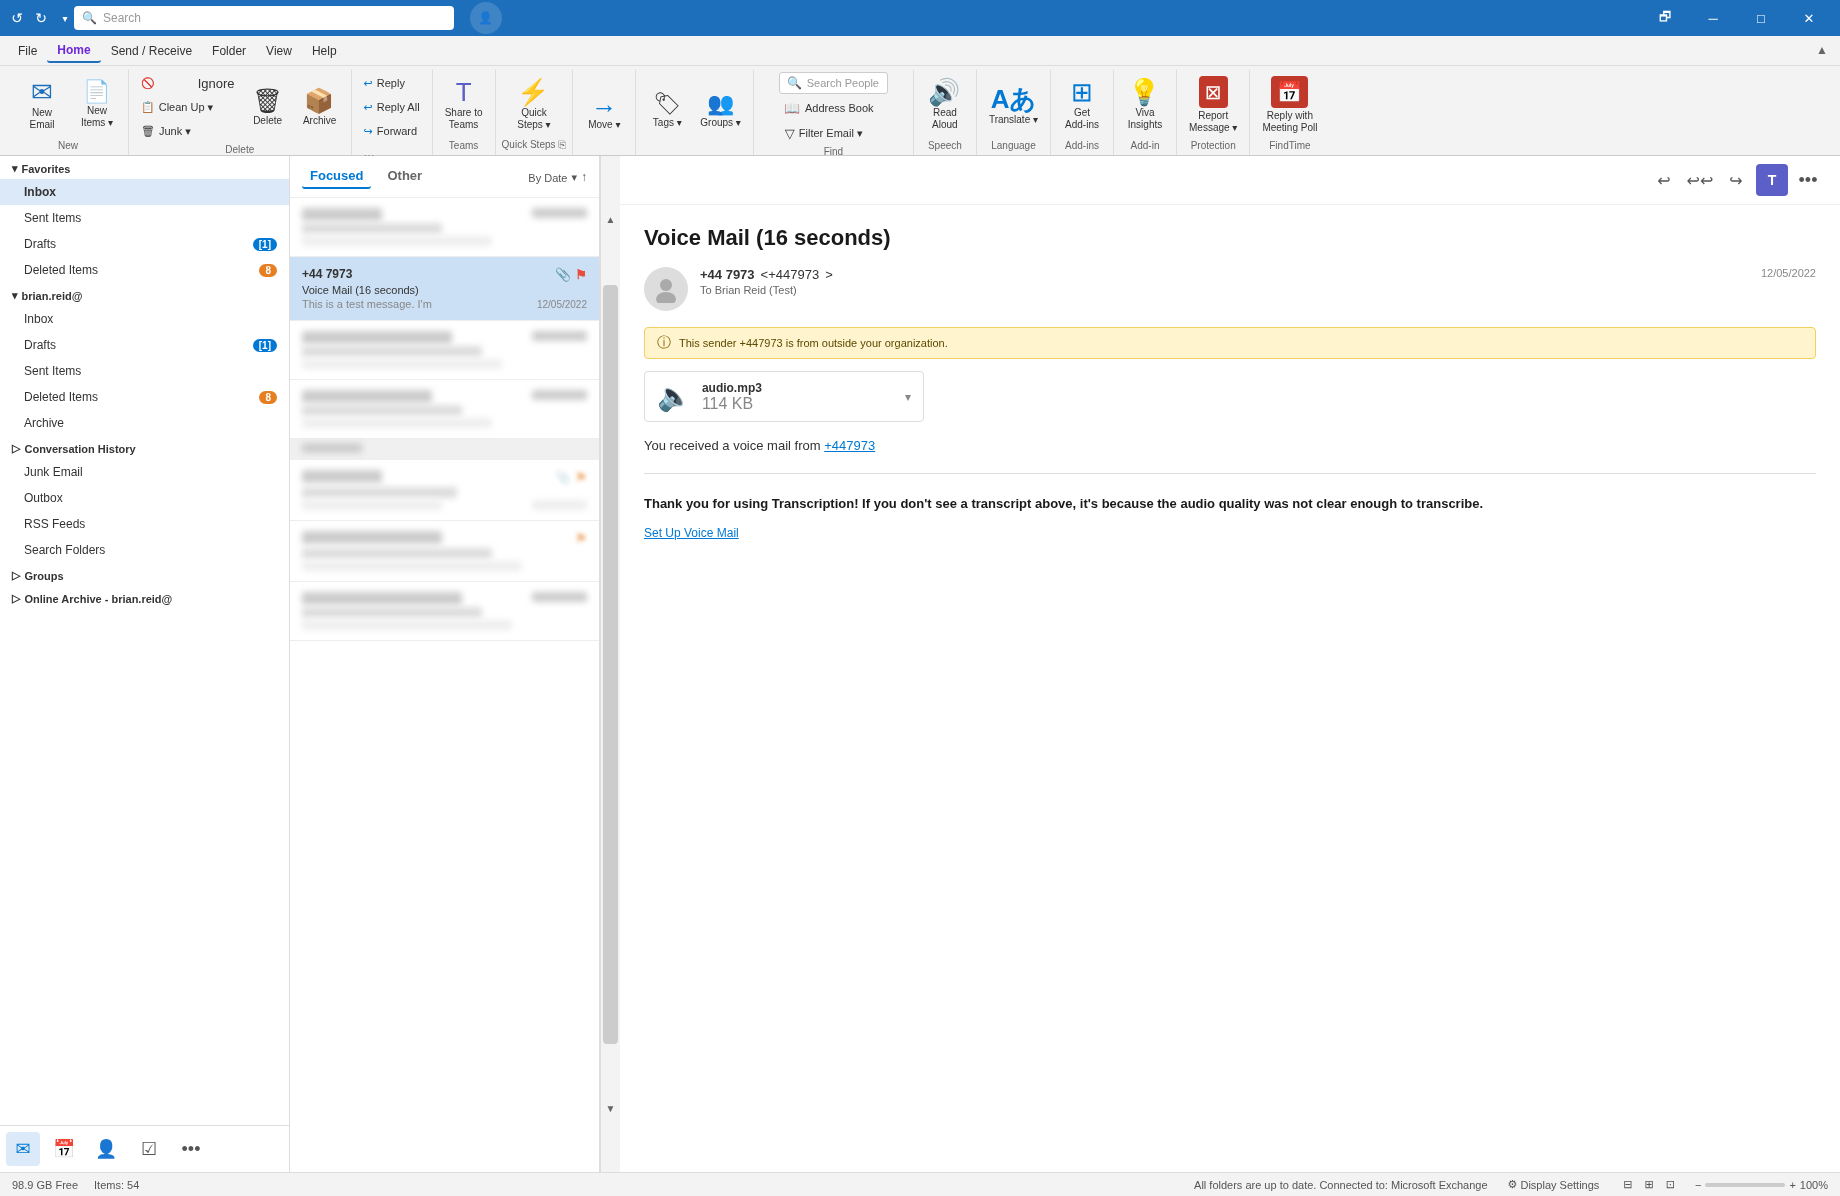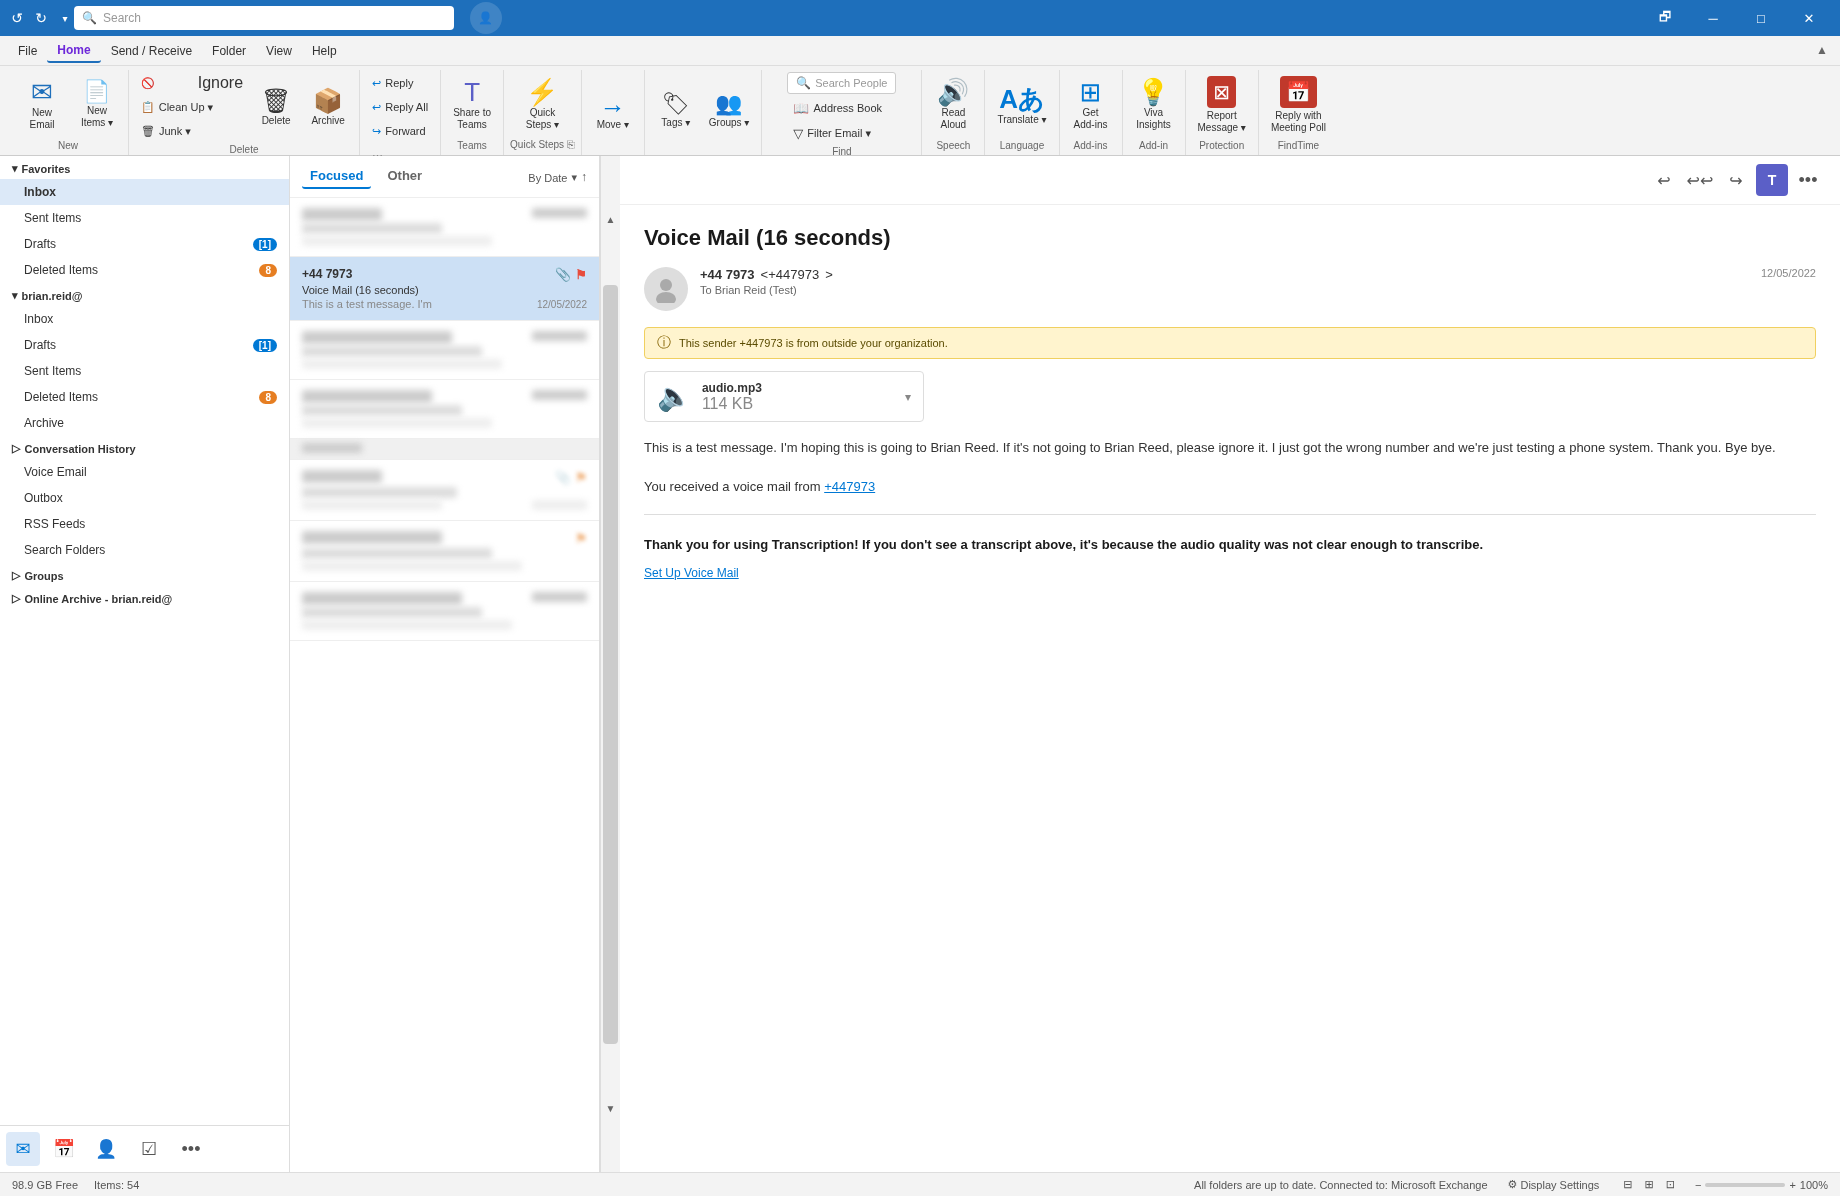--- a/index.html
+++ b/index.html
@@ -339,21 +339,21 @@
       </div>
     </div>
     <div class="ribbon-group-label">New</div>
   </div>
 
   <div class="ribbon-group">
     <div class="ribbon-buttons">
       <div style="display:flex; flex-direction:column; gap:2px; align-items:flex-start; flex:1;">
         <div class="ribbon-btn-small">
           <span style="color:#e53935;">🚫</span>
-          <span style="font-size:16px;padding-left:39px;">Ignore</span>
+          <span style="font-size:13px;padding-left:39px;">Ignore</span>
         </div>
         <div class="ribbon-btn-small">
           <span>📋</span>
           <span style="font-size:11px;">Clean Up ▾</span>
         </div>
         <div class="ribbon-btn-small">
           <span>🗑</span>
           <span style="font-size:11px;">Junk ▾</span>
         </div>
       </div>
@@ -561,21 +561,21 @@
     </div>
     <div class="sidebar-item">
       <span>Archive</span>
     </div>
 
     <div class="sidebar-section-header">
       <span>▷</span>
       <span>Conversation History</span>
     </div>
     <div class="sidebar-item">
-      <span>Voice Email</span>
+      <span>Junk Email</span>
     </div>
     <div class="sidebar-item">
       <span>Outbox</span>
     </div>
     <div class="sidebar-item">
       <span>RSS Feeds</span>
     </div>
     <div class="sidebar-item">
       <span>Search Folders</span>
     </div>
@@ -745,21 +745,20 @@
       <div class="attachment-box">
         <span class="attachment-icon" style="font-size:28px;color:#1e6fbb;">🔈</span>
         <div class="attachment-info">
           <div class="attachment-name">audio.mp3</div>
           <div class="attachment-size">114 KB</div>
         </div>
         <span class="attachment-expand">▾</span>
       </div>
 
       
-      <div class="email-body">This is a test message. I'm hoping this is going to Brian Reed. If it's not going to Brian Reed, please ignore it. I just got the wrong number and we're just testing a phone system. Thank you. Bye bye.</div>
 
       
       <div style="font-size:13px; color:#333; margin-bottom:16px;">
         <span>You received a voice mail from</span>
         <a class="email-link">+447973</a>
       </div>
 
       <hr class="email-divider">
 
       <div class="email-footer">Thank you for using Transcription! If you don't see a transcript above, it's because the audio quality was not clear enough to transcribe.</div>

